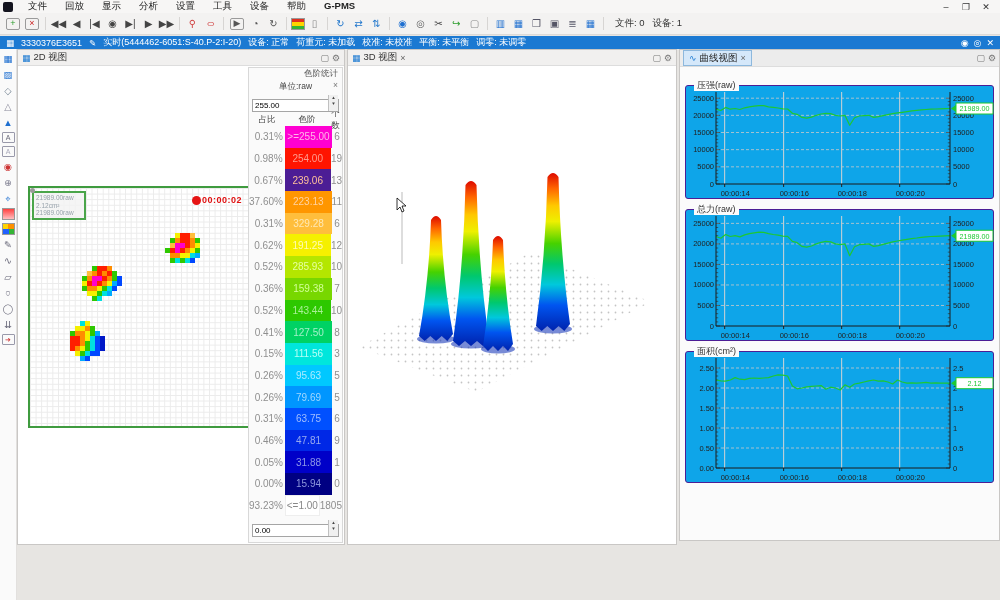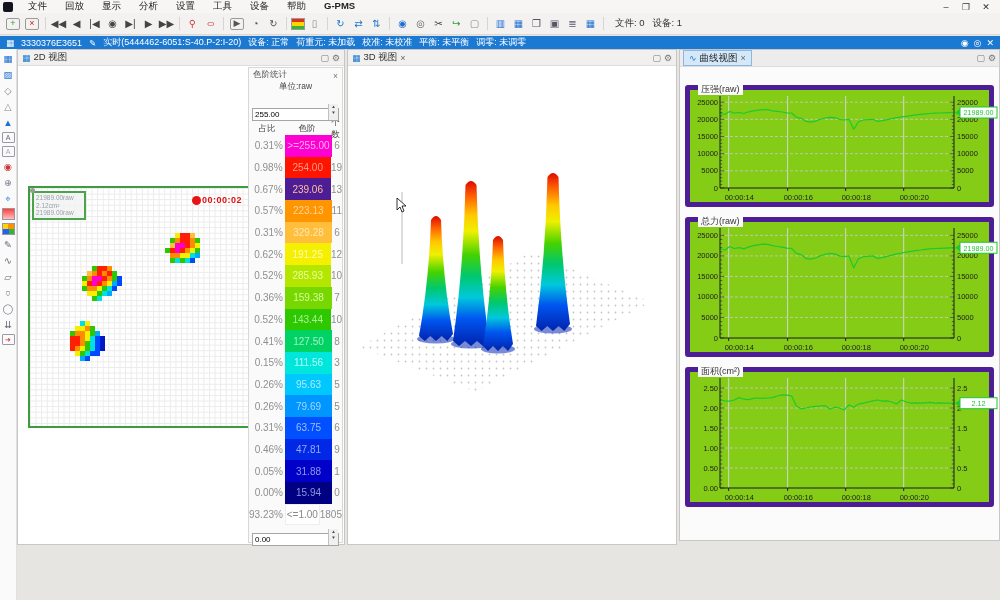--- a/index.html
+++ b/index.html
@@ -50,41 +50,41 @@
      background-size:5.6px 5.6px;background-color:#fff;border:2px solid #3f9b3f;}
   .tooltip{position:absolute;left:2px;top:3px;width:46px;border:2px solid #4aa54a;background:rgba(242,242,242,.8);
      color:#97a2ab;font-size:6.5px;line-height:7.5px;padding:1px 2px;}
   .thandle{position:absolute;left:-4px;top:-5px;width:5px;height:5px;background:#9a9a9a;border-radius:50%;}
   .rec{position:absolute;right:12px;top:7px;display:flex;align-items:center;gap:1px;}
   .recdot{width:9px;height:9px;border-radius:50%;background:#e61414;}
   .rectime{color:#e01010;font-size:9px;font-weight:bold;letter-spacing:.5px;}
   .hcell{position:absolute;width:5px;height:5px;}
   
   .cpanel{position:absolute;right:1px;top:1px;bottom:2px;width:95px;background:#fafafa;border:1px solid #d8d8d8;box-sizing:border-box;}
-  .cp-title{height:13px;display:flex;align-items:flex-end;padding:0 4px;font-size:8.5px;color:#555;}
+  .cp-title{height:13px;display:flex;align-items:flex-end;padding:0 4px;font-size:8.5px;color:#555;flex-direction:column;}
   .cp-title .x{margin-left:auto;color:#777;}
   .cp-unit{text-align:center;font-size:8.5px;color:#444;height:12px;}
-  .cp-inrow{position:relative;margin:10px 3px 2px 3px;}
+  .cp-inrow{position:relative;margin:1px 3px 2px 3px;}
   .cp-inrow input{width:100%;box-sizing:border-box;height:13px;font-size:8px;border:1px solid #a5a5a5;padding:0 10px 0 2px;font-family:inherit;background:#fff;}
   .spin{position:absolute;right:1px;top:1px;bottom:1px;width:9px;background:#f0f0f0;border-left:1px solid #c0c0c0;font-size:4.5px;line-height:5.5px;text-align:center;color:#444;}
   .chead{display:flex;font-size:8.5px;color:#444;height:12px;align-items:center;}
   .chead span:nth-child(1){width:36px;text-align:center;}
   .chead span:nth-child(2){width:44px;text-align:center;}
   .chead span:nth-child(3){flex:1;text-align:center;}
   .crow{display:flex;height:21.7px;font-size:10px;}
   .cpct{width:34px;text-align:right;padding-right:2px;color:#8f8f8f;align-self:center;}
   .cval{width:47px;display:flex;align-items:center;justify-content:center;}
   .ccnt{flex:1;text-align:center;color:#8f8f8f;align-self:center;}
   
   .tabbar{height:16px;background:#ececec;border-bottom:1px solid #ddd;display:flex;align-items:center;padding:0 3px;gap:3px;}
   .tab{display:flex;align-items:center;gap:3px;background:#d5e8fa;border:1px solid #8db8dd;height:14px;padding:0 5px;font-size:9.5px;color:#222;}
   .tabic{color:#1b79d2;font-size:9px;}
   .tabx{color:#666;font-size:9px;}
   .charts{padding:8px 5px 0 5px;}
-  .chart-box{position:relative;border:5px solid #4c1d95;border-radius:3px;background:#84cc16;margin:10px 0 4px 0;}
+  .chart-box{position:relative;border:1px solid #4c1d95;border-radius:3px;background:#0ea5e9;margin:10px 0 4px 0;}
   .chart-title{position:absolute;top:-6px;left:8px;background:#fbfbfb;font-size:9px;color:#333;padding:0 3px;line-height:11px;}
   svg{display:block;}
   text{font-family:"Liberation Sans","DejaVu Sans",sans-serif;}
 </style>
 </head>
 <body>
 
 <div class="app">
 
   <div class="titlebar">
@@ -356,21 +356,21 @@
                 <span class="cpct">0.98%</span>
                 <span class="cval" style="background: rgb(255, 20, 0); color: rgb(255, 154, 140);">254.00</span>
                 <span class="ccnt">19</span>
               </div>
               <div class="crow">
                 <span class="cpct">0.67%</span>
                 <span class="cval" style="background: #4c1d95; color: rgb(255, 192, 154);">239.06</span>
                 <span class="ccnt">13</span>
               </div>
               <div class="crow">
-                <span class="cpct">0.57%</span>
+                <span class="cpct">37.60%</span>
                 <span class="cval" style="background: rgb(255, 150, 0); color: rgb(255, 210, 160);">223.13</span>
                 <span class="ccnt">11</span>
               </div>
               <div class="crow">
                 <span class="cpct">0.31%</span>
                 <span class="cval" style="background: rgb(255, 190, 60); color: rgb(255, 232, 180);">329.28</span>
                 <span class="ccnt">6</span>
               </div>
               <div class="crow">
                 <span class="cpct">0.62%</span>

